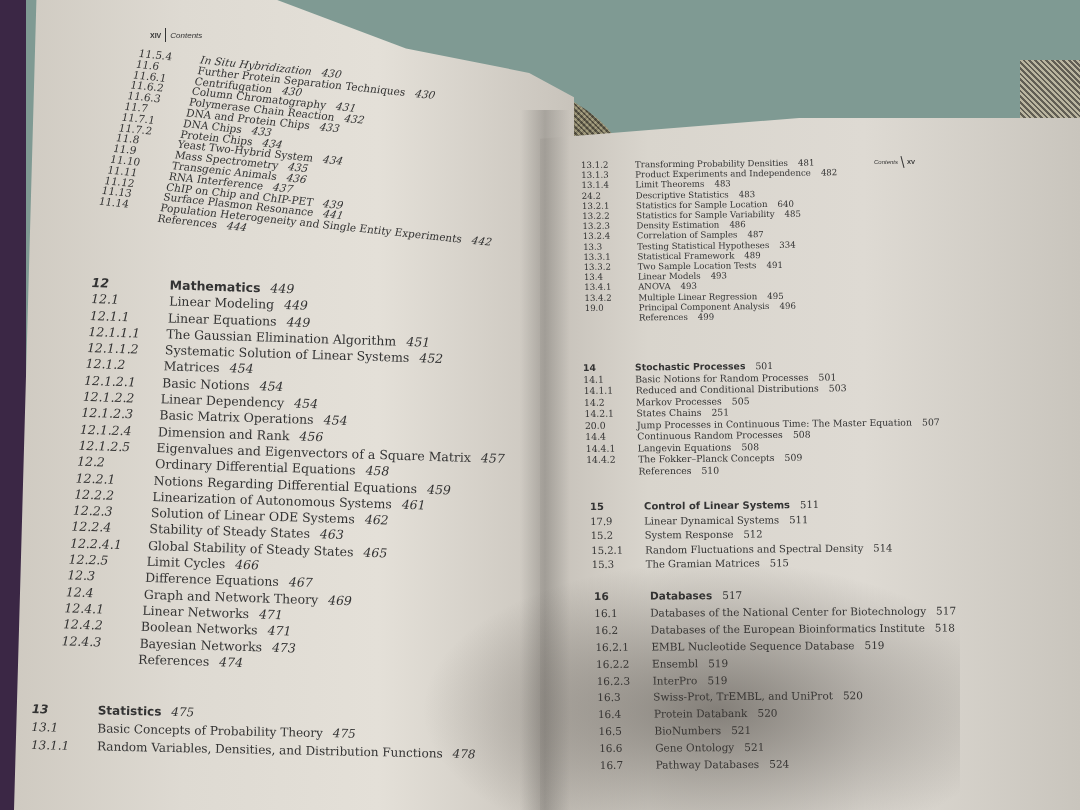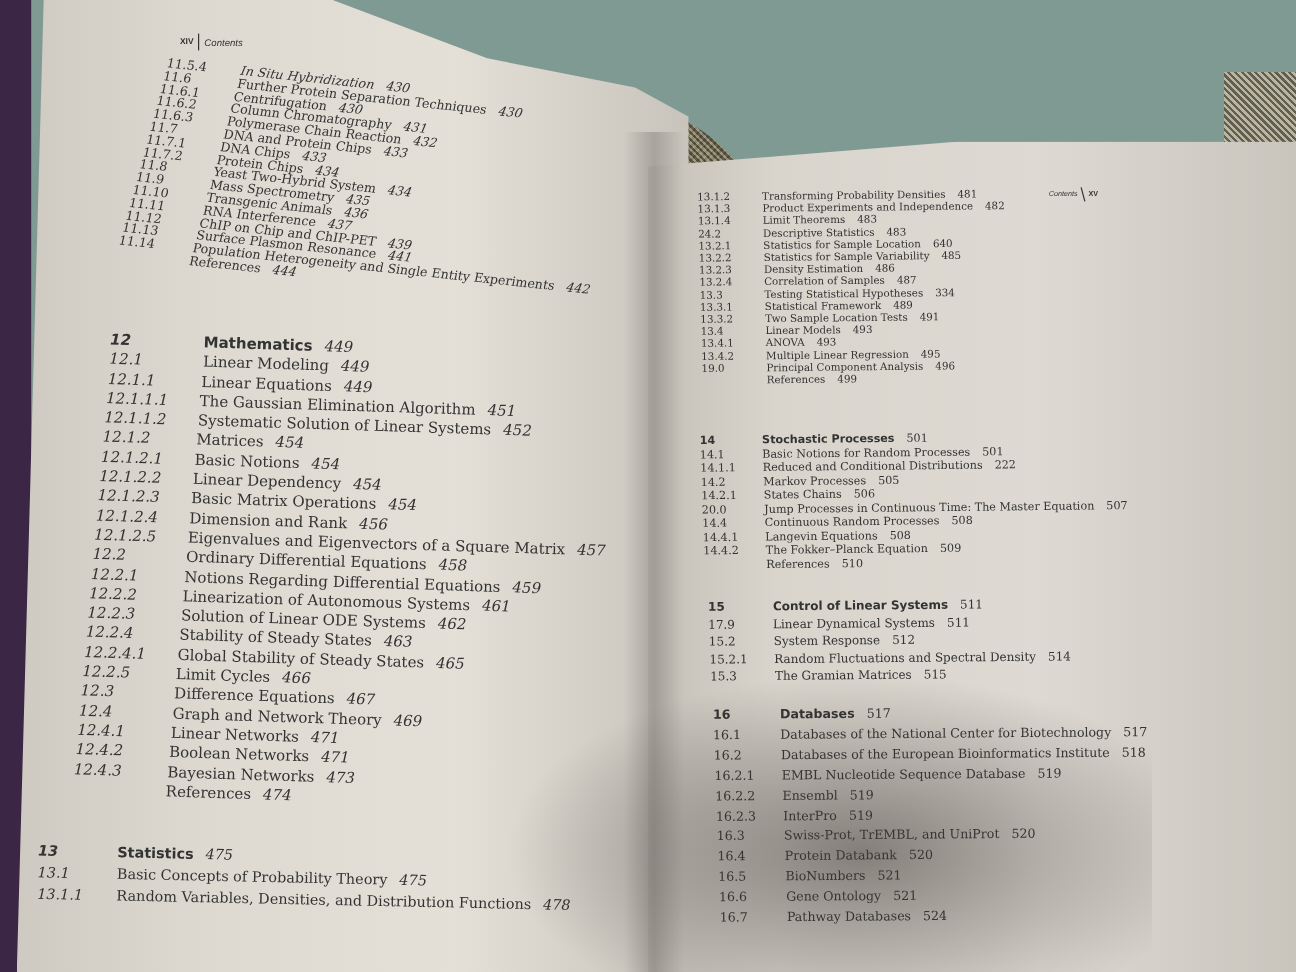--- a/index.html
+++ b/index.html
@@ -423,50 +423,50 @@
       <span class="p">501</span>
     </div>
     <div class="row" style="margin-left: 0px;">
       <span class="n">14.1</span>
       <span class="t">Basic Notions for Random Processes</span>
       <span class="p">501</span>
     </div>
     <div class="row" style="margin-left: 0.3px;">
       <span class="n">14.1.1</span>
       <span class="t">Reduced and Conditional Distributions</span>
-      <span class="p">222</span>
+      <span class="p">503</span>
     </div>
     <div class="row" style="margin-left: 0.6px;">
       <span class="n">14.2</span>
       <span class="t">Markov Processes</span>
       <span class="p">505</span>
     </div>
     <div class="row" style="margin-left: 0.9px;">
       <span class="n">14.2.1</span>
       <span class="t">States Chains</span>
-      <span class="p">506</span>
+      <span class="p">251</span>
     </div>
     <div class="row" style="margin-left: 1.2px;">
       <span class="n">20.0</span>
       <span class="t">Jump Processes in Continuous Time: The Master Equation</span>
       <span class="p">507</span>
     </div>
     <div class="row" style="margin-left: 1.5px;">
       <span class="n">14.4</span>
       <span class="t">Continuous Random Processes</span>
       <span class="p">508</span>
     </div>
     <div class="row" style="margin-left: 1.8px;">
       <span class="n">14.4.1</span>
       <span class="t">Langevin Equations</span>
       <span class="p">508</span>
     </div>
     <div class="row" style="margin-left: 2.1px;">
       <span class="n">14.4.2</span>
-      <span class="t">The Fokker–Planck Equation</span>
+      <span class="t">The Fokker–Planck Concepts</span>
       <span class="p">509</span>
     </div>
     <div class="row" style="margin-left: 2.4px;">
       <span class="n"></span>
       <span class="t">References</span>
       <span class="p">510</span>
     </div>
   </div>
 <div class="toc toc-right toc-right-c" id="rc">
     <div class="row chapter">

